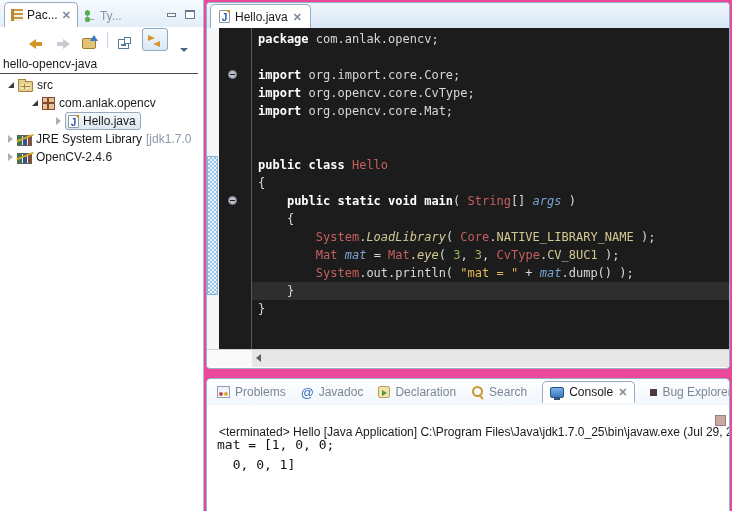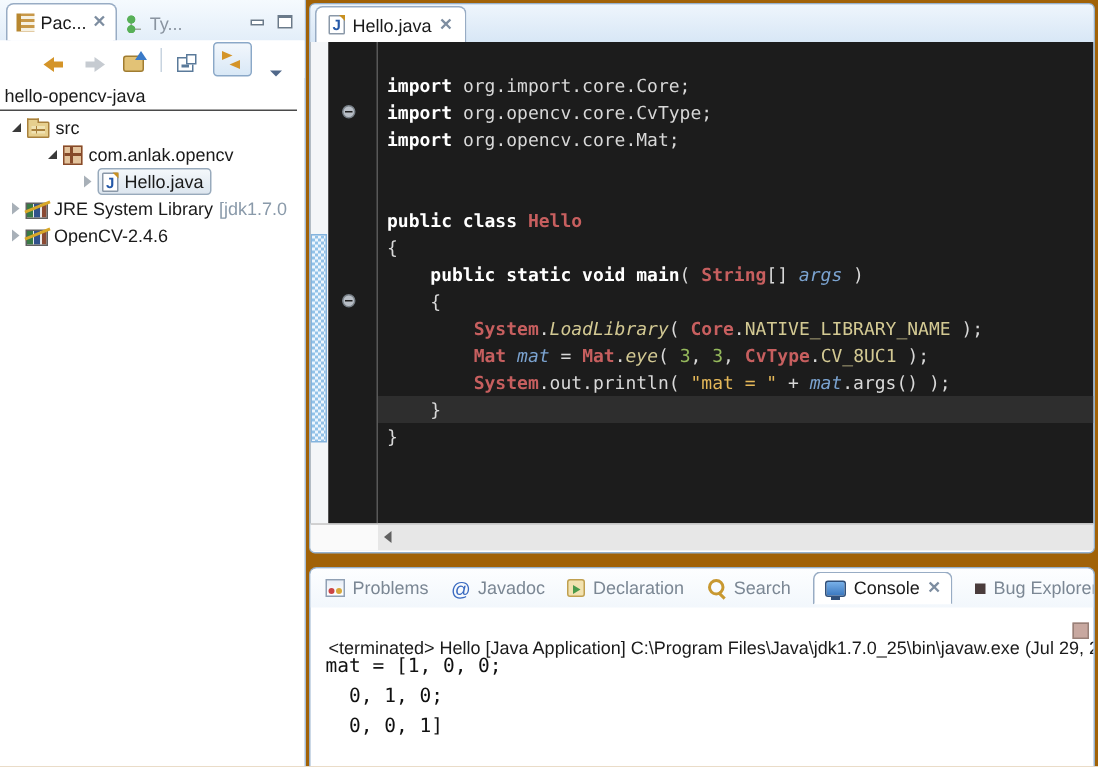--- a/index.html
+++ b/index.html
@@ -1,16 +1,16 @@
 <!DOCTYPE html>
 <html><head>
 <meta charset="utf-8">
 <style>
   html,body{margin:0;padding:0;}
-  .app{position:relative;width:732px;height:511px;overflow:hidden;background:#a16207;
+  .app{position:relative;width:732px;height:511px;overflow:hidden;background:#ec4899;
        font-family:"Liberation Sans",sans-serif;color:#1a1a1a;}
   .icon{display:inline-block;position:relative;flex:none;box-sizing:border-box;}
 
   
   .left-panel{position:absolute;left:0;top:0;width:203px;height:511px;background:#fff;
               border-right:1px solid #a9bfd6;}
   .view-tabbar{height:27px;display:flex;align-items:flex-end;
                background:linear-gradient(#f5fafe,#e3eef9);}
   .vtab{display:inline-flex;align-items:center;gap:4px;height:22px;padding:0 6px;
         font-size:12px;color:#8a94a0;}
@@ -107,21 +107,21 @@
   .fold-gutter{width:32px;background:#1c1c1c;border-right:1px solid #585858;position:relative;flex:none;}
   .fold-marker{position:absolute;left:9px;width:9px;height:9px;border-radius:50%;
       background:#b8bec6;border:1px solid #788088;box-sizing:border-box;}
   .fold-marker::after{content:'';position:absolute;left:1px;top:3px;width:5px;height:1px;background:#202020;}
   .code{flex:1;padding:2px 0 0 6px;font-family:"DejaVu Sans Mono",monospace;font-size:12px;
       line-height:18px;color:#d8d8d8;overflow:hidden;}
   .code-line{height:18px;white-space:pre;}
   .code-line.current{background:#2e2e2e;margin-left:-6px;padding-left:6px;}
   .s-kw{color:#ffffff;font-weight:bold;}
   .s-pl{color:#d8d8d8;}
-  .s-cls{color:#c75f5f;font-weight:bold;}
+  .s-cls{color:#c75f5f;}
   .s-sm{color:#d3c993;font-style:italic;}
   .s-sf{color:#d3c993;}
   .s-num{color:#95b95c;}
   .s-str{color:#e5b859;}
   .s-var{color:#7ba3d0;font-style:italic;}
   .editor-hscroll{height:17px;background:#e7e7e7;border-top:1px solid #d0d0d0;position:relative;}
   .editor-hscroll .corner{position:absolute;left:0;top:0;width:45px;height:17px;background:#fafafa;}
   .scroll-left-arrow{position:absolute;left:49px;top:4px;width:0;height:0;
       border-top:4px solid transparent;border-bottom:4px solid transparent;border-right:5px solid #606060;}
 
@@ -238,33 +238,34 @@
     </div>
     <div class="editor-body">
       <div class="annotation-ruler">
         <div class="range-indicator"></div>
       </div>
       <div class="fold-gutter" id="fold-gutter">
           <div class="fold-marker" style="top: 42px;"></div>
           <div class="fold-marker" style="top: 168px;"></div>
         </div>
       <div class="code" id="code">
+          <div class="code-line"><span class="s-kw">package</span><span class="s-pl"> com.anlak.opencv;</span></div>
           <div class="code-line"></div>
           <div class="code-line"><span class="s-kw">import</span><span class="s-pl"> org.import.core.Core;</span></div>
           <div class="code-line"><span class="s-kw">import</span><span class="s-pl"> org.opencv.core.CvType;</span></div>
           <div class="code-line"><span class="s-kw">import</span><span class="s-pl"> org.opencv.core.Mat;</span></div>
           <div class="code-line"></div>
           <div class="code-line"></div>
           <div class="code-line"><span class="s-kw">public class</span><span class="s-pl"> </span><span class="s-cls">Hello</span></div>
           <div class="code-line"><span class="s-pl">{</span></div>
           <div class="code-line"><span class="s-pl">    </span><span class="s-kw">public static void main</span><span class="s-pl">( </span><span class="s-cls">String</span><span class="s-pl">[] </span><span class="s-var">args</span><span class="s-pl"> )</span></div>
           <div class="code-line"><span class="s-pl">    {</span></div>
           <div class="code-line"><span class="s-pl">        </span><span class="s-cls">System</span><span class="s-pl">.</span><span class="s-sm">LoadLibrary</span><span class="s-pl">( </span><span class="s-cls">Core</span><span class="s-pl">.</span><span class="s-sf">NATIVE_LIBRARY_NAME</span><span class="s-pl"> );</span></div>
           <div class="code-line"><span class="s-pl">        </span><span class="s-cls">Mat</span><span class="s-pl"> </span><span class="s-var">mat</span><span class="s-pl"> = </span><span class="s-cls">Mat</span><span class="s-pl">.</span><span class="s-sm">eye</span><span class="s-pl">( </span><span class="s-num">3</span><span class="s-pl">, </span><span class="s-num">3</span><span class="s-pl">, </span><span class="s-cls">CvType</span><span class="s-pl">.</span><span class="s-sf">CV_8UC1</span><span class="s-pl"> );</span></div>
-          <div class="code-line"><span class="s-pl">        </span><span class="s-cls">System</span><span class="s-pl">.out.println( </span><span class="s-str">"mat = "</span><span class="s-pl"> + </span><span class="s-var">mat</span><span class="s-pl">.args() );</span></div>
+          <div class="code-line"><span class="s-pl">        </span><span class="s-cls">System</span><span class="s-pl">.out.println( </span><span class="s-str">"mat = "</span><span class="s-pl"> + </span><span class="s-var">mat</span><span class="s-pl">.dump() );</span></div>
           <div class="code-line current"><span class="s-pl">    }</span></div>
           <div class="code-line"><span class="s-pl">}</span></div>
         </div>
     </div>
     <div class="editor-hscroll">
       <span class="corner"></span>
       <span class="scroll-left-arrow"></span>
     </div>
   </section>
 
@@ -291,16 +292,16 @@
           <span>Console</span>
           <span class="close-x"></span>
         </div>
         <div class="btab">
           <span class="icon bug-icon"></span>
           <span>Bug Explorer</span>
         </div>
       </div>
     <div class="console-toolbar-fragment"></div>
     <div class="console-status">&lt;terminated&gt; Hello [Java Application] C:\Program Files\Java\jdk1.7.0_25\bin\javaw.exe (Jul 29, 20</div>
-    <div class="console-output" id="console-output"><div>mat = [1, 0, 0;</div><div>  0, 1, 0;</div><div>  0, 0, 1]</div></div>
+    <div class="console-output" id="console-output"><div>mat = [1, 0, 0;</div><div>  0, 0, 1]</div></div>
   </section>
 
 </div>
 
 </body></html>

